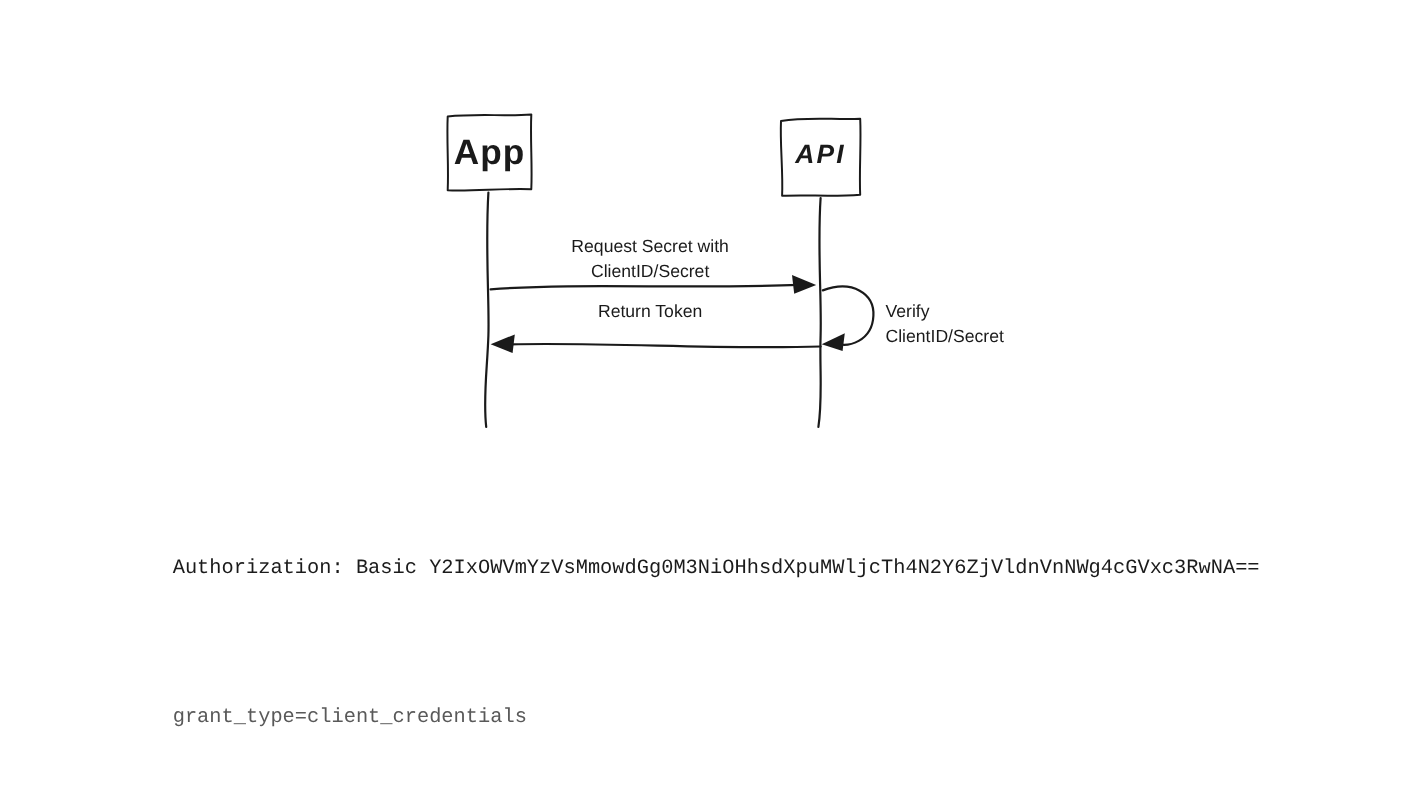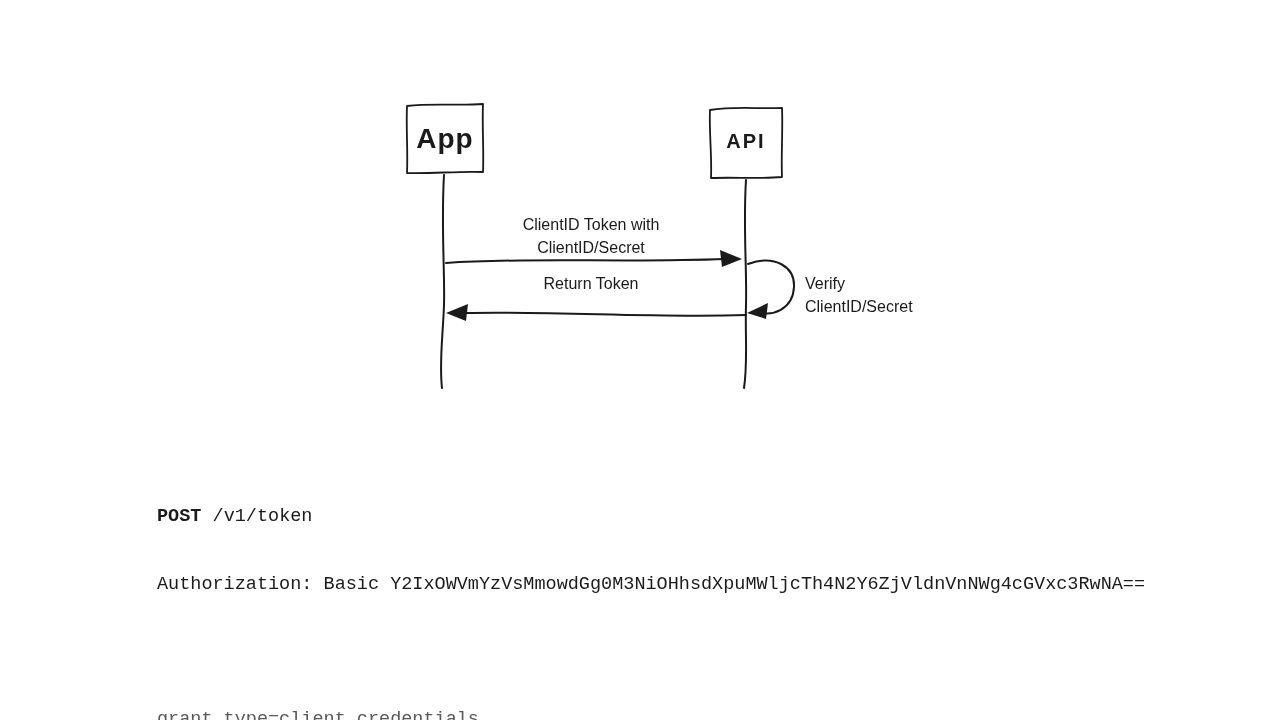--- a/index.html
+++ b/index.html
@@ -39,27 +39,28 @@
   }
   .actor-label {
     position: absolute;
     transform: translate(-50%, -50%);
     color: var(--ink, #1a1a1a);
     font-weight: bold;
     white-space: nowrap;
   }
   .actor-label.app {
     left: 445px; top: 139px;
-    font-size: 28px;
+    font-size: 32px;
     letter-spacing: 1px;
   }
   .actor-label.api {
     left: 746px; top: 141px;
-    font-size: 20px;
+    font-size: 24px;
     letter-spacing: 2px;
+    font-style: italic;
   }
   .msg-label {
     position: absolute;
     color: var(--ink, #1a1a1a);
     font-size: 16px;
     line-height: 23px;
     text-align: center;
     white-space: nowrap;
   }
   .msg-label.request {
@@ -114,31 +115,30 @@
     <polygon class="ink-fill" points="747,313 768,303 766,319"></polygon>
 
     <path class="ink-line" d="M746 315 C650 318 560 311 464 313"></path>
     <polygon class="ink-fill" points="446,313 468,304 466,321"></polygon>
   </svg>
 
   <div class="actor-label app">App</div>
   <div class="actor-label api">API</div>
 
   <div class="msg-label request">
-    <div>ClientID Token with</div>
+    <div>Request Secret with</div>
     <div>ClientID/Secret</div>
   </div>
   <div class="msg-label return">Return Token</div>
   <div class="note-label">
     <div>Verify</div>
     <div>ClientID/Secret</div>
   </div>
 
   <div class="code-block">
-    <div class="code-line"><span class="method">POST</span><span> /v1/token</span></div>
     <div class="code-line">Authorization: Basic Y2IxOWVmYzVsMmowdGg0M3NiOHhsdXpuMWljcTh4N2Y6ZjVldnVnNWg4cGVxc3RwNA==</div>
     <div class="code-body">
       <div class="code-line">grant_type=client_credentials</div>
       
       
     </div>
   </div>
 
 </div>
 

